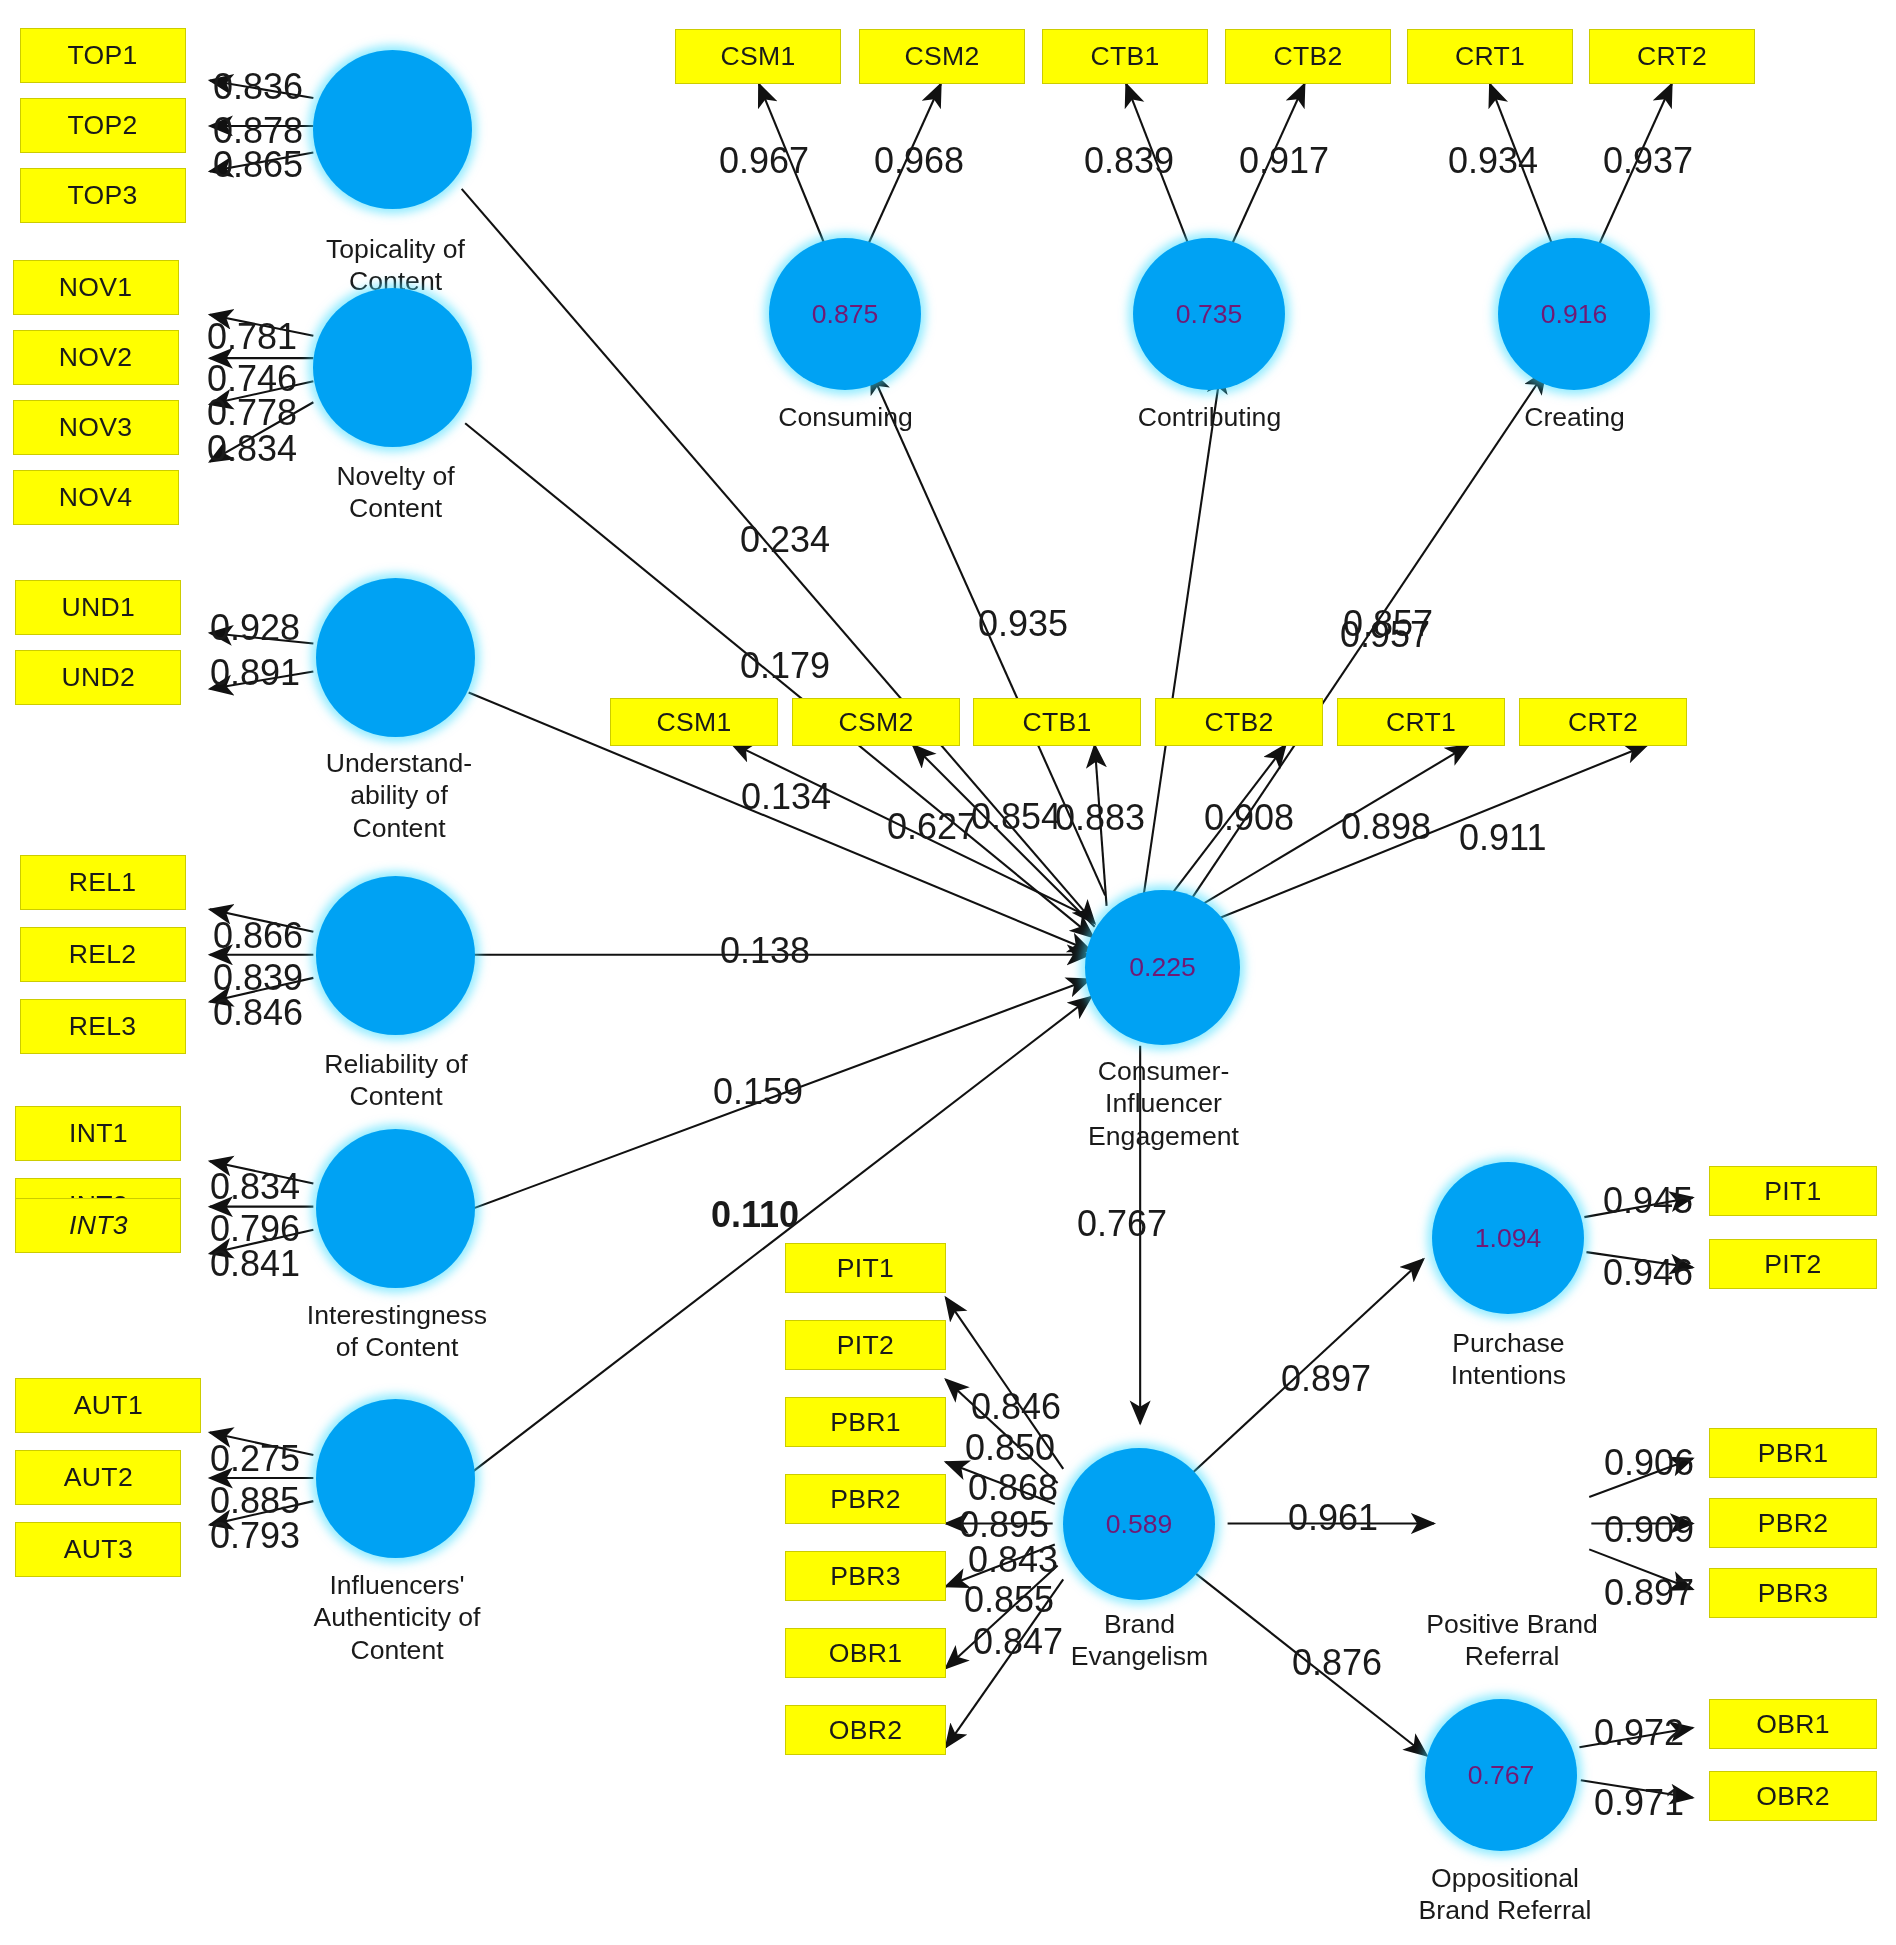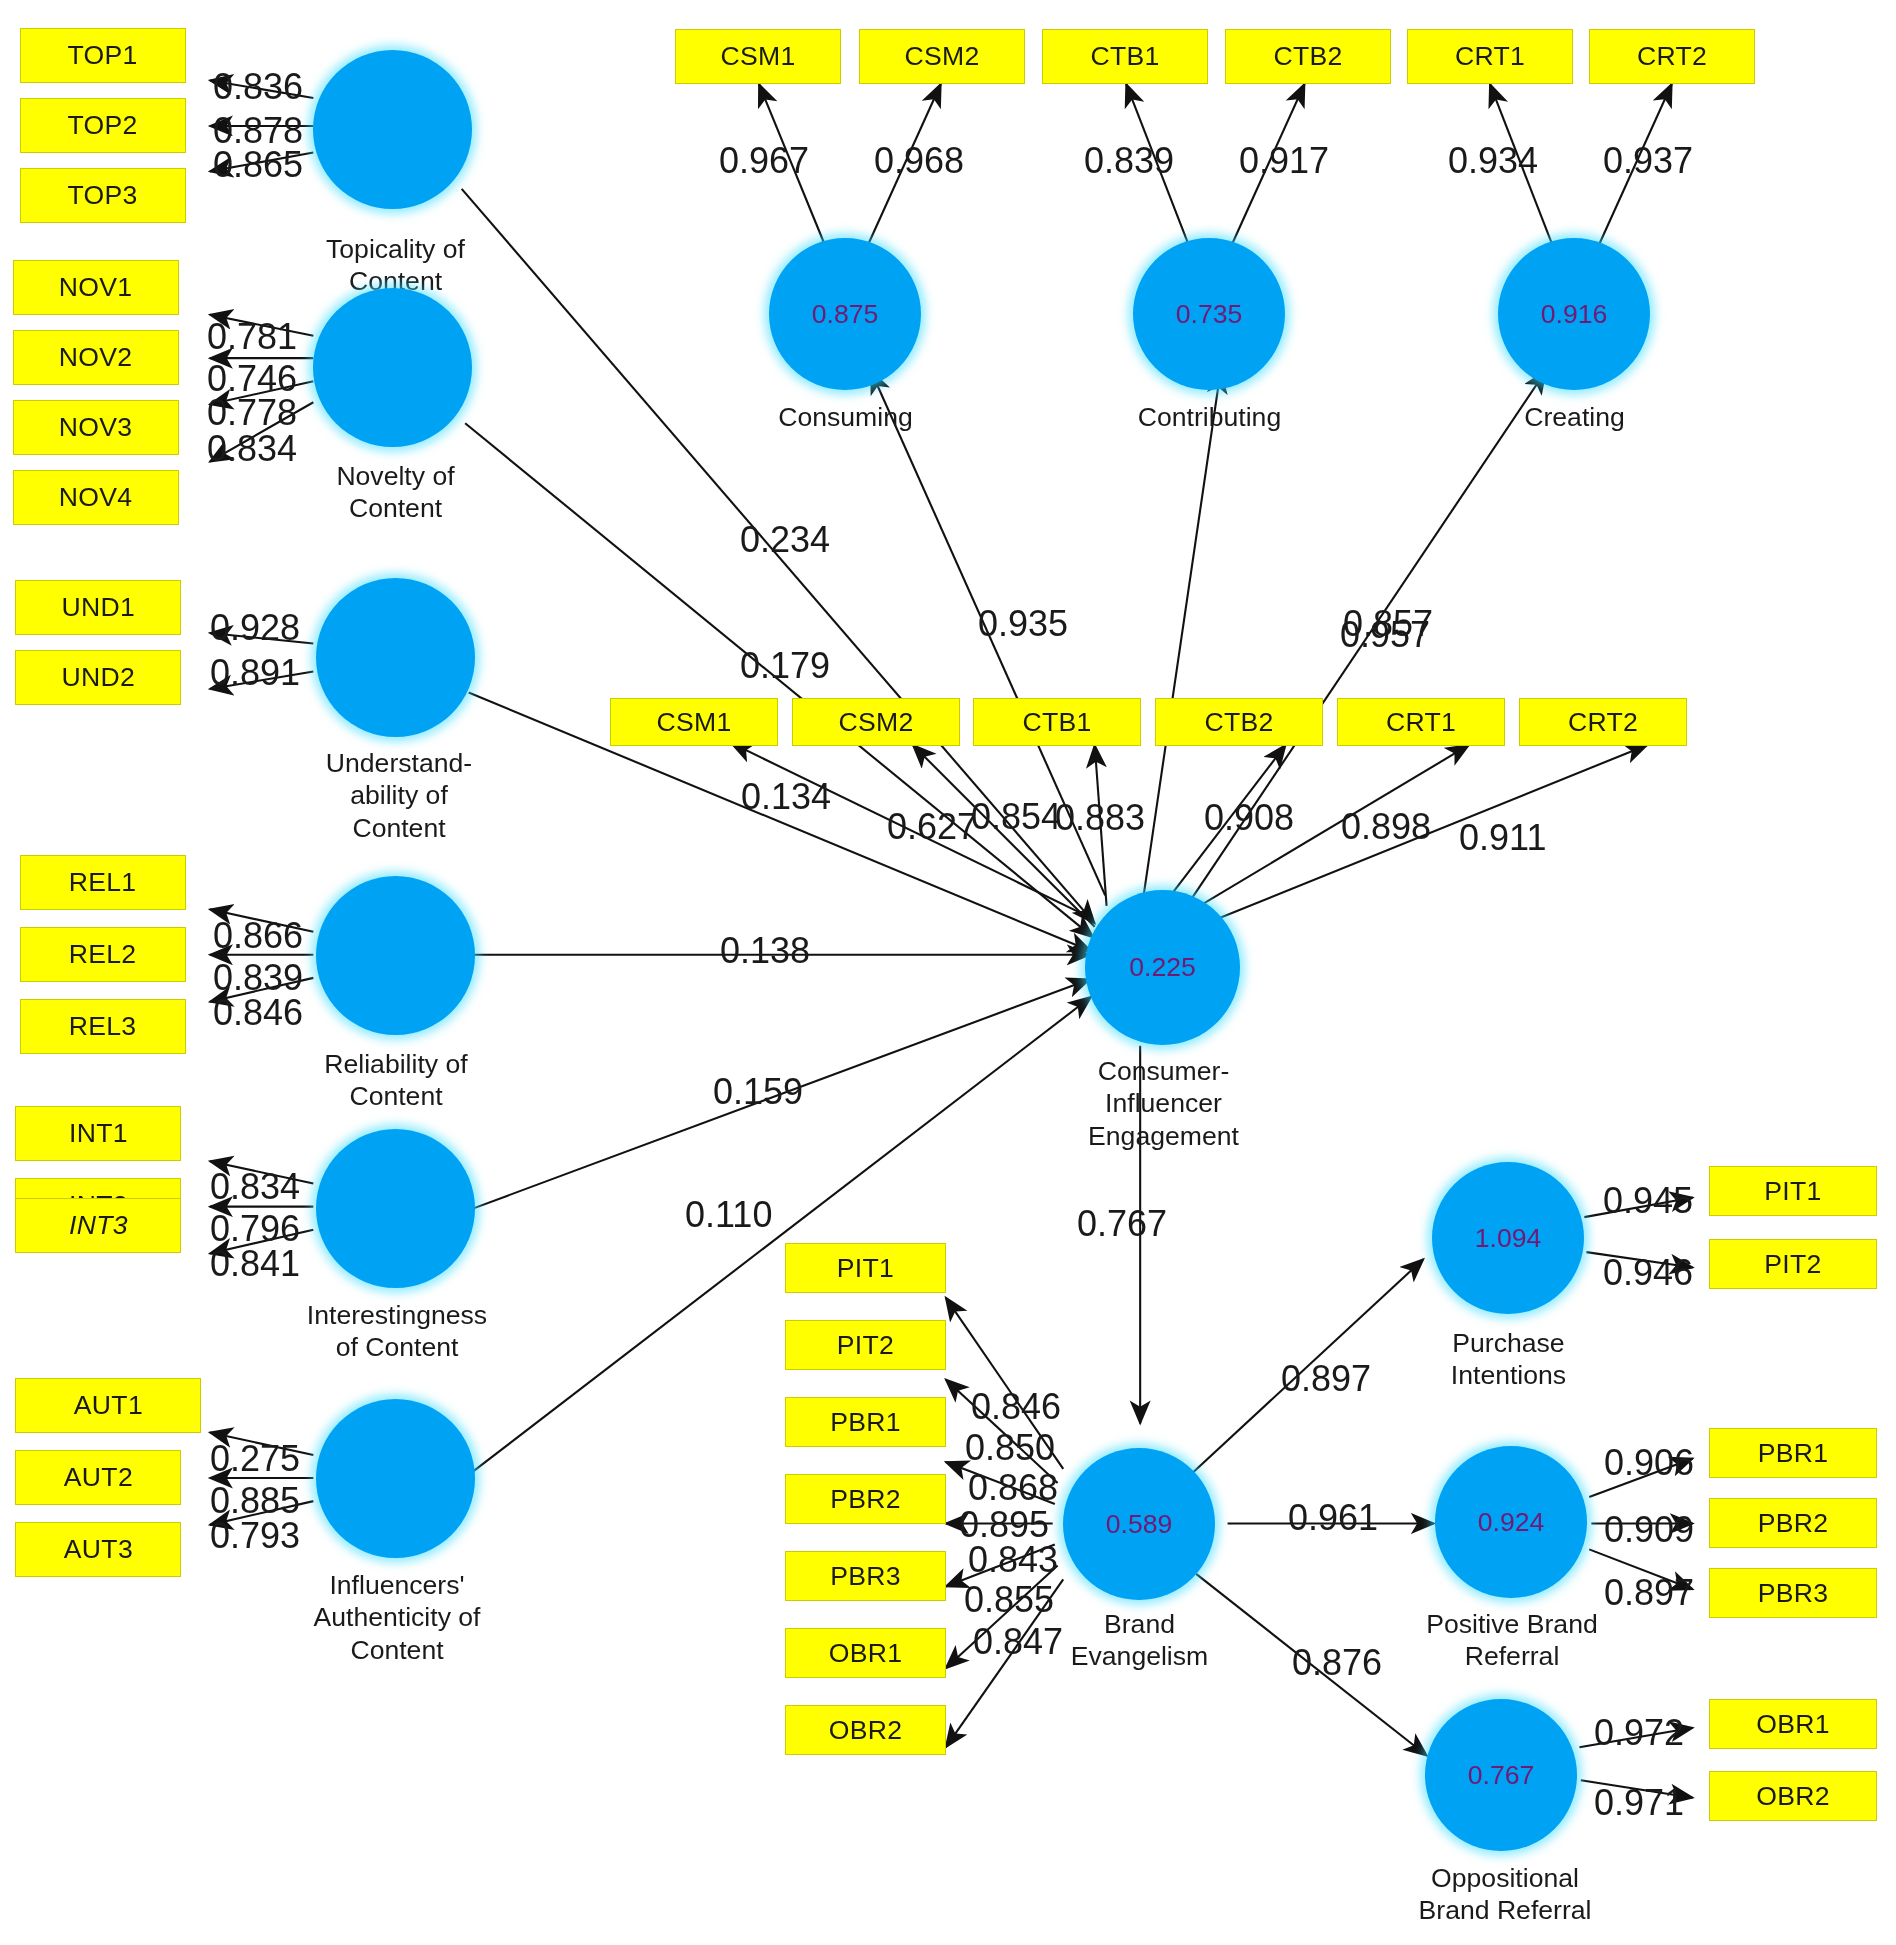--- a/index.html
+++ b/index.html
@@ -325,23 +325,20 @@
     </div>
   <div class="lv-label" style="left:1024px;top:1608px;width:231px;">Brand
 Evangelism</div>
 
   <div class="lv-circle" style="left:1432px;top:1162px;width:152px;height:152px;">
       <span>1.094</span>
     </div>
   <div class="lv-label" style="left:1393px;top:1327px;width:231px;">Purchase
 Intentions</div>
 
-  <div class="lv-circle" style="left:1435px;top:1446px;width:152px;height:152px;">
-      <span>0.924</span>
-    </div>
   <div class="lv-label" style="left:1386px;top:1608px;width:252px;">Positive Brand
 Referral</div>
 
   <div class="lv-circle" style="left:1425px;top:1699px;width:152px;height:152px;">
       <span>0.767</span>
     </div>
   <div class="lv-label" style="left:1372px;top:1862px;width:266px;">Oppositional
 Brand Referral</div>
 
   <div class="edge-label" style="left:213px;top:66px;">0.836</div>
@@ -373,21 +370,21 @@
   <div class="edge-label" style="left:1084px;top:140px;">0.839</div>
   <div class="edge-label" style="left:1239px;top:140px;">0.917</div>
   <div class="edge-label" style="left:1448px;top:140px;">0.934</div>
   <div class="edge-label" style="left:1603px;top:140px;">0.937</div>
 
   <div class="edge-label" style="left:740px;top:519px;">0.234</div>
   <div class="edge-label" style="left:740px;top:645px;">0.179</div>
   <div class="edge-label" style="left:741px;top:776px;">0.134</div>
   <div class="edge-label" style="left:720px;top:930px;">0.138</div>
   <div class="edge-label" style="left:713px;top:1071px;">0.159</div>
-  <div class="edge-label" style="left:685px;top:1194px;">0.110</div>
+  <div class="edge-label" style="left:711px;top:1194px;font-weight:bold;">0.110</div>
 
   <div class="edge-label" style="left:978px;top:603px;">0.935</div>
   <div class="edge-label" style="left:1343px;top:603px;">0.857</div>
   <div class="edge-label" style="left:1340px;top:614px;">0.957</div>
 
   <div class="edge-label" style="left:887px;top:806px;">0.627</div>
   <div class="edge-label" style="left:971px;top:796px;">0.854</div>
   <div class="edge-label" style="left:1055px;top:797px;">0.883</div>
   <div class="edge-label" style="left:1204px;top:797px;">0.908</div>
   <div class="edge-label" style="left:1341px;top:806px;">0.898</div>

